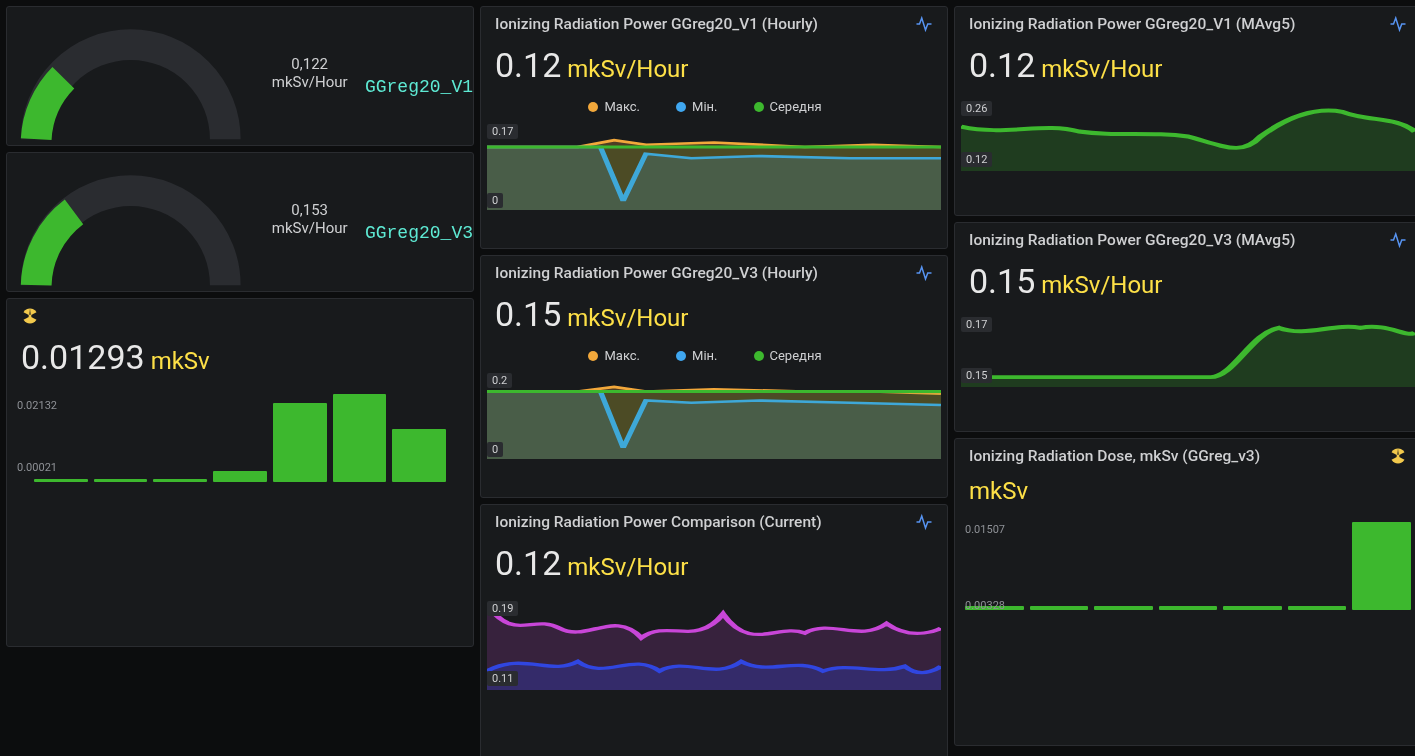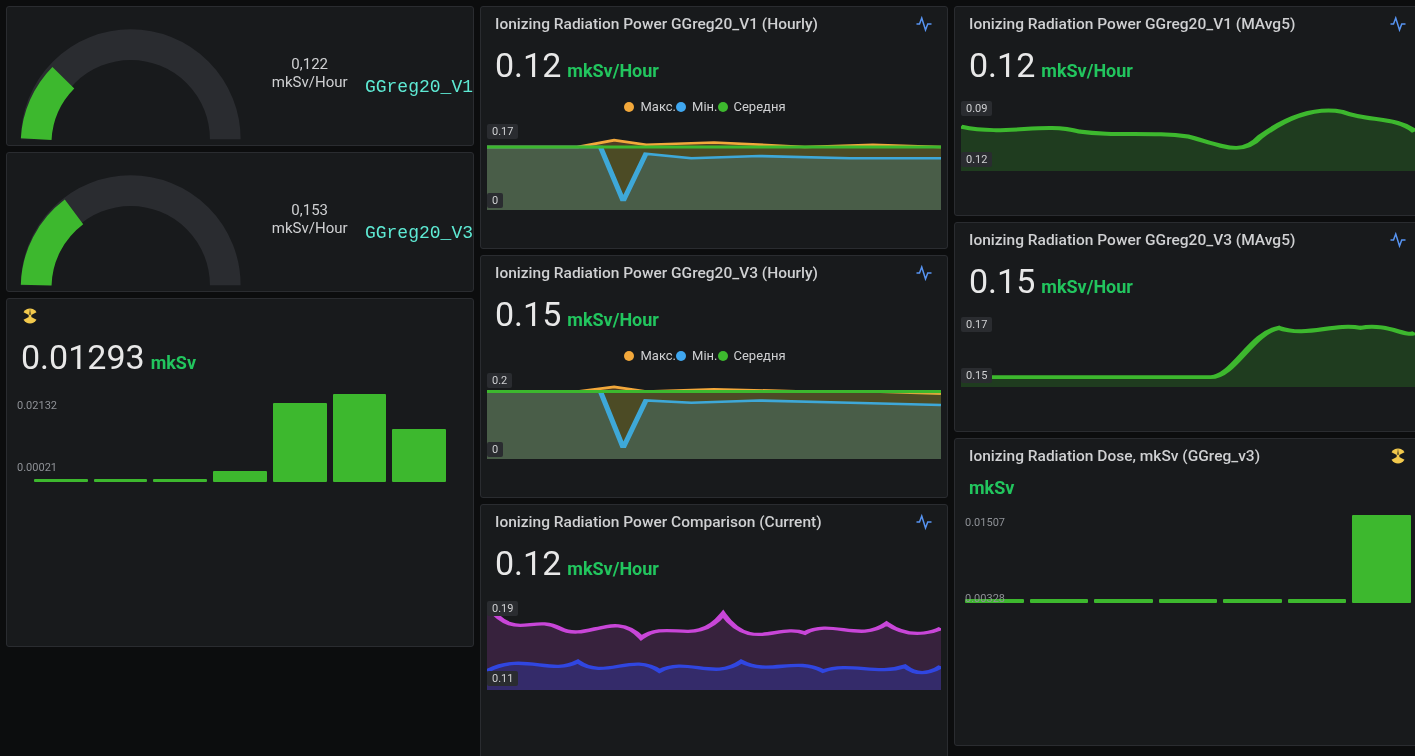--- a/index.html
+++ b/index.html
@@ -57,24 +57,25 @@
     font-size: 15px;
   }
   .gauge-sub { color: #5eead4; font-size: 18px; margin-top:2px;font-family:Liberation Mono, monospace;}
   .bignum {
     display: flex;
     align-items: baseline;
     padding: 8px 14px 8px 14px;
     gap: 6px;
   }
   .bignum .val { font-size: 34px; color: #e8e8e8; font-weight: 400; }
-  .bignum .unit { font-size: 18px; color: #22c55e; font-weight: bold; }
+  .bignum .unit { font-size: 24px; color: #fde047; }
   .legend {
     display: flex;
     justify-content: center;
+    gap: 36px;
     padding: 6px 18px 2px 0;
     font-size: 13px;
     color: #cfd0d2;
   }
   .legend-item { display: flex; align-items: center; gap: 6px; }
   .legend-dot { width: 10px; height: 10px; border-radius: 50%; }
   .chart-area {
     position: relative;
     height: 90px;
     margin: 4px 6px 4px 6px;
@@ -291,21 +292,21 @@
           <svg width="18" height="18" viewBox="0 0 24 24" stroke="currentColor" fill="none" stroke-width="2">
               <polyline points="2,12 6,12 9,4 14,20 17,12 22,12"></polyline>
             </svg>
         </span>
       </div>
       <div class="bignum">
         <span class="val">0.12</span>
         <span class="unit">mkSv/Hour</span>
       </div>
       <div class="chart-area short">
-        <span class="ylabel" style="top:4px">0.09</span>
+        <span class="ylabel" style="top:4px">0.26</span>
         <span class="ylabel" style="bottom:4px">0.12</span>
         <svg class="lines" viewBox="0 0 100 30" preserveAspectRatio="none">
           <path d="M0,30 L0,12 C10,16 18,10 26,14 C34,16 42,14 50,16 C58,20 62,24 66,16 C72,8 78,4 84,6 C90,10 96,8 100,14 L100,30 Z" fill="#3db82e" opacity="0.22"></path>
           <path d="M0,12 C10,16 18,10 26,14 C34,16 42,14 50,16 C58,20 62,24 66,16 C72,8 78,4 84,6 C90,10 96,8 100,14" stroke="#3db82e" stroke-width="1.6" fill="none"></path>
         </svg>
       </div>
     </div>
 
     <div class="panel" style="height:210px">
       <div class="panel-header">

